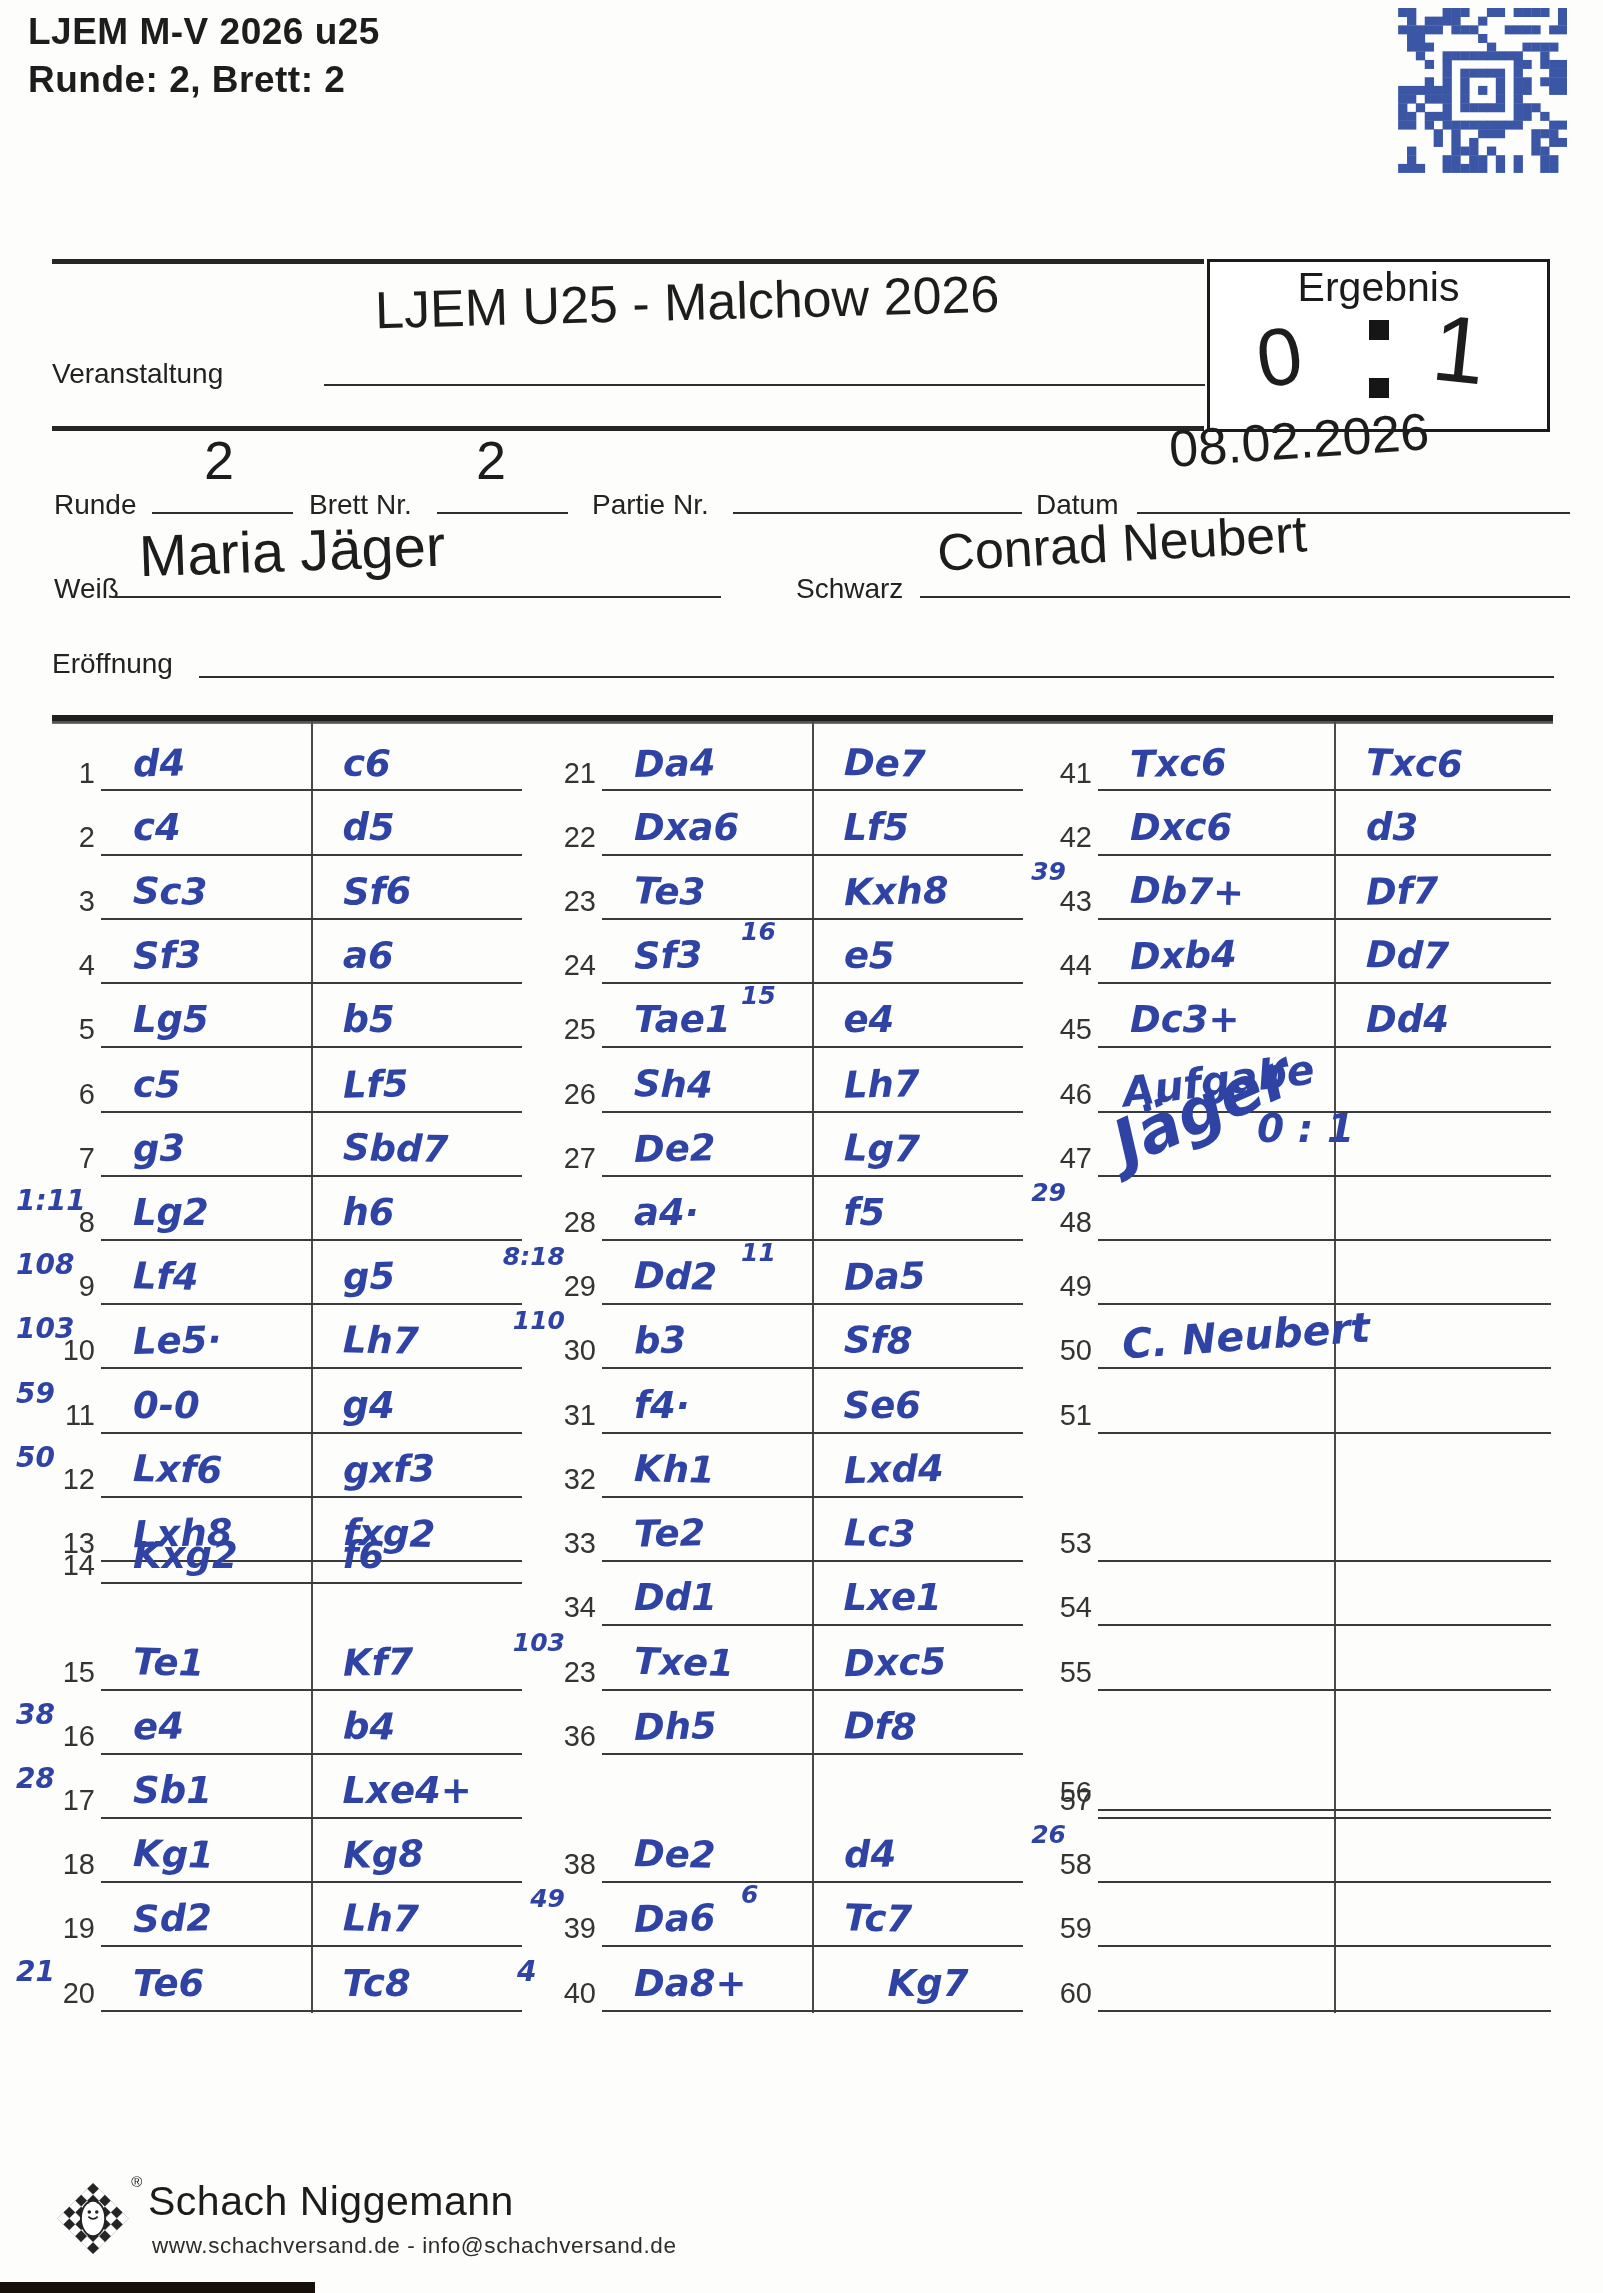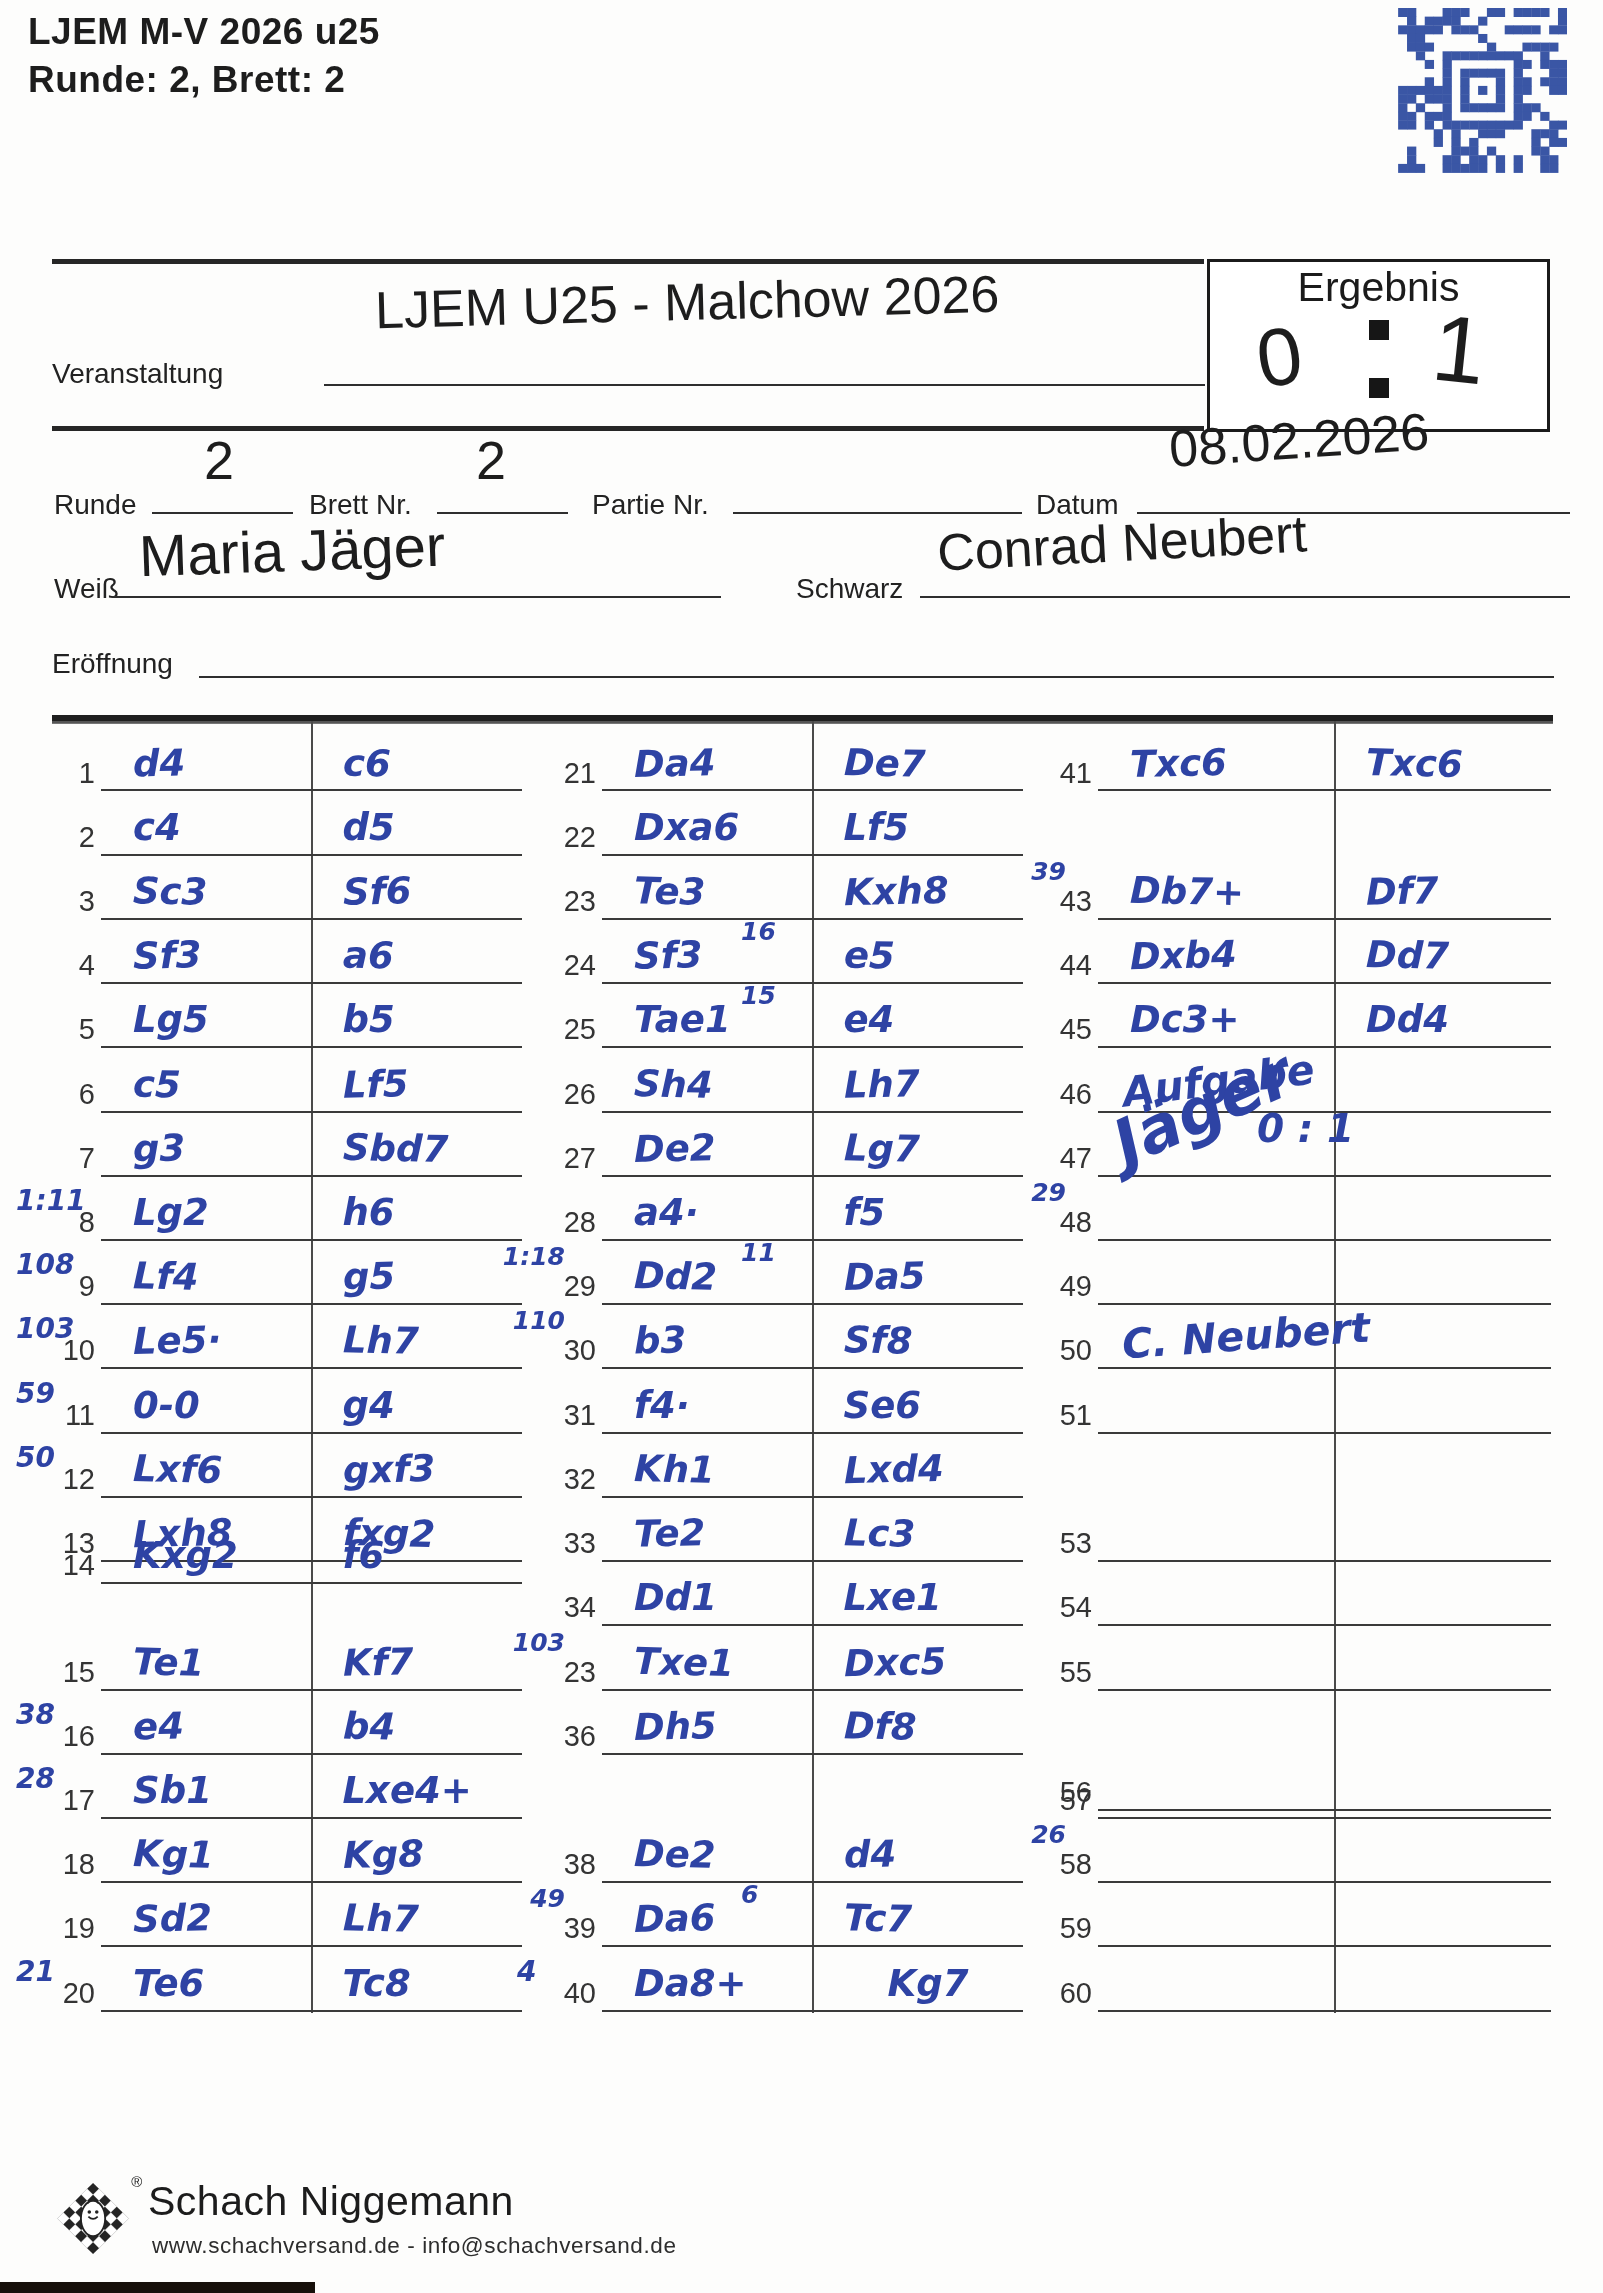--- a/index.html
+++ b/index.html
@@ -376,21 +376,21 @@
         </div>
         <div class="mrow" style="top: 522px; height: 62px;">
           <span class="rno">9</span>
           <span class="pre">108</span>
           <div class="cells" style="left: 49px;">
             <div class="cw" style="width: 210px;">
               <span class="hw" style="transform: rotate(1.3deg);">Lf4</span>
             </div>
             <div class="cb" style="width: 212px;">
               <span class="hw" style="transform: rotate(-1.3deg);">g5</span>
-              <span class="note bn">1:18</span>
+              <span class="note bn">8:18</span>
             </div>
           </div>
         </div>
         <div class="mrow" style="top: 586px; height: 62px;">
           <span class="rno">10</span>
           <span class="pre">103</span>
           <div class="cells" style="left: 49px;">
             <div class="cw" style="width: 210px;">
               <span class="hw" style="transform: rotate(-1.3deg);">Le5·</span>
             </div>
@@ -741,20 +741,31 @@
       <div class="col-group" style="left: 1049px; width: 502px; height: 1295px;">
         <div class="vline" style="left: 285px; height: 1292px;"></div>
         <div class="mrow" style="top: 8.4px; height: 62px;">
           <span class="rno">41</span>
           <div class="cells" style="left: 49px;">
             <div class="cw" style="width: 236px;">
               <span class="hw" style="transform: rotate(-1.3deg);">Txc6</span>
             </div>
             <div class="cb" style="width: 217px;">
               <span class="hw" style="transform: rotate(1.3deg);">Txc6</span>
+            </div>
+          </div>
+        </div>
+        <div class="mrow" style="top: 73px; height: 62px;">
+          <span class="rno">42</span>
+          <div class="cells" style="left: 49px;">
+            <div class="cw" style="width: 236px;">
+              <span class="hw" style="transform: rotate(0deg);">Dxc6</span>
+            </div>
+            <div class="cb" style="width: 217px;">
+              <span class="hw" style="transform: rotate(0deg);">d3</span>
             </div>
           </div>
         </div>
         <div class="mrow" style="top: 137px; height: 62px;">
           <span class="rno">43</span>
           <div class="cells" style="left: 49px;">
             <div class="cw" style="width: 236px;">
               <span class="hw" style="transform: rotate(1.3deg);">Db7+</span>
             </div>
             <div class="cb" style="width: 217px;">

